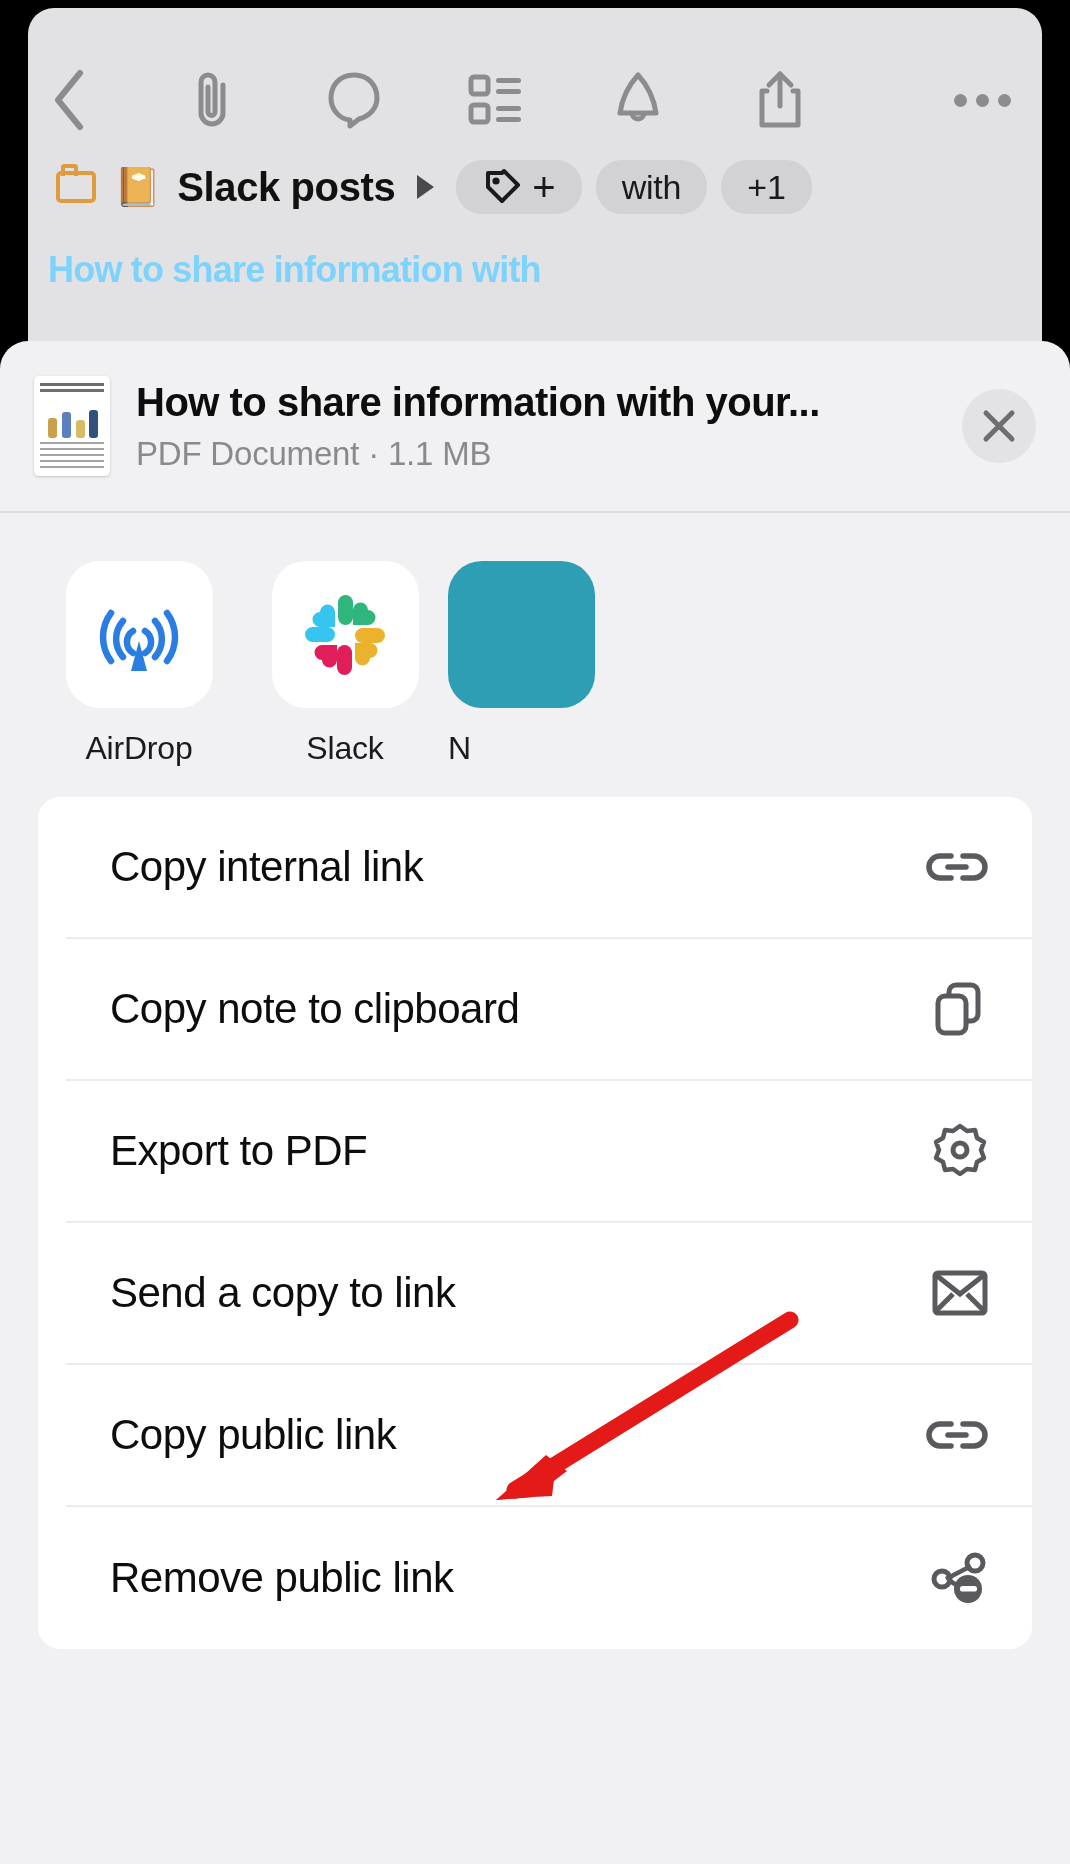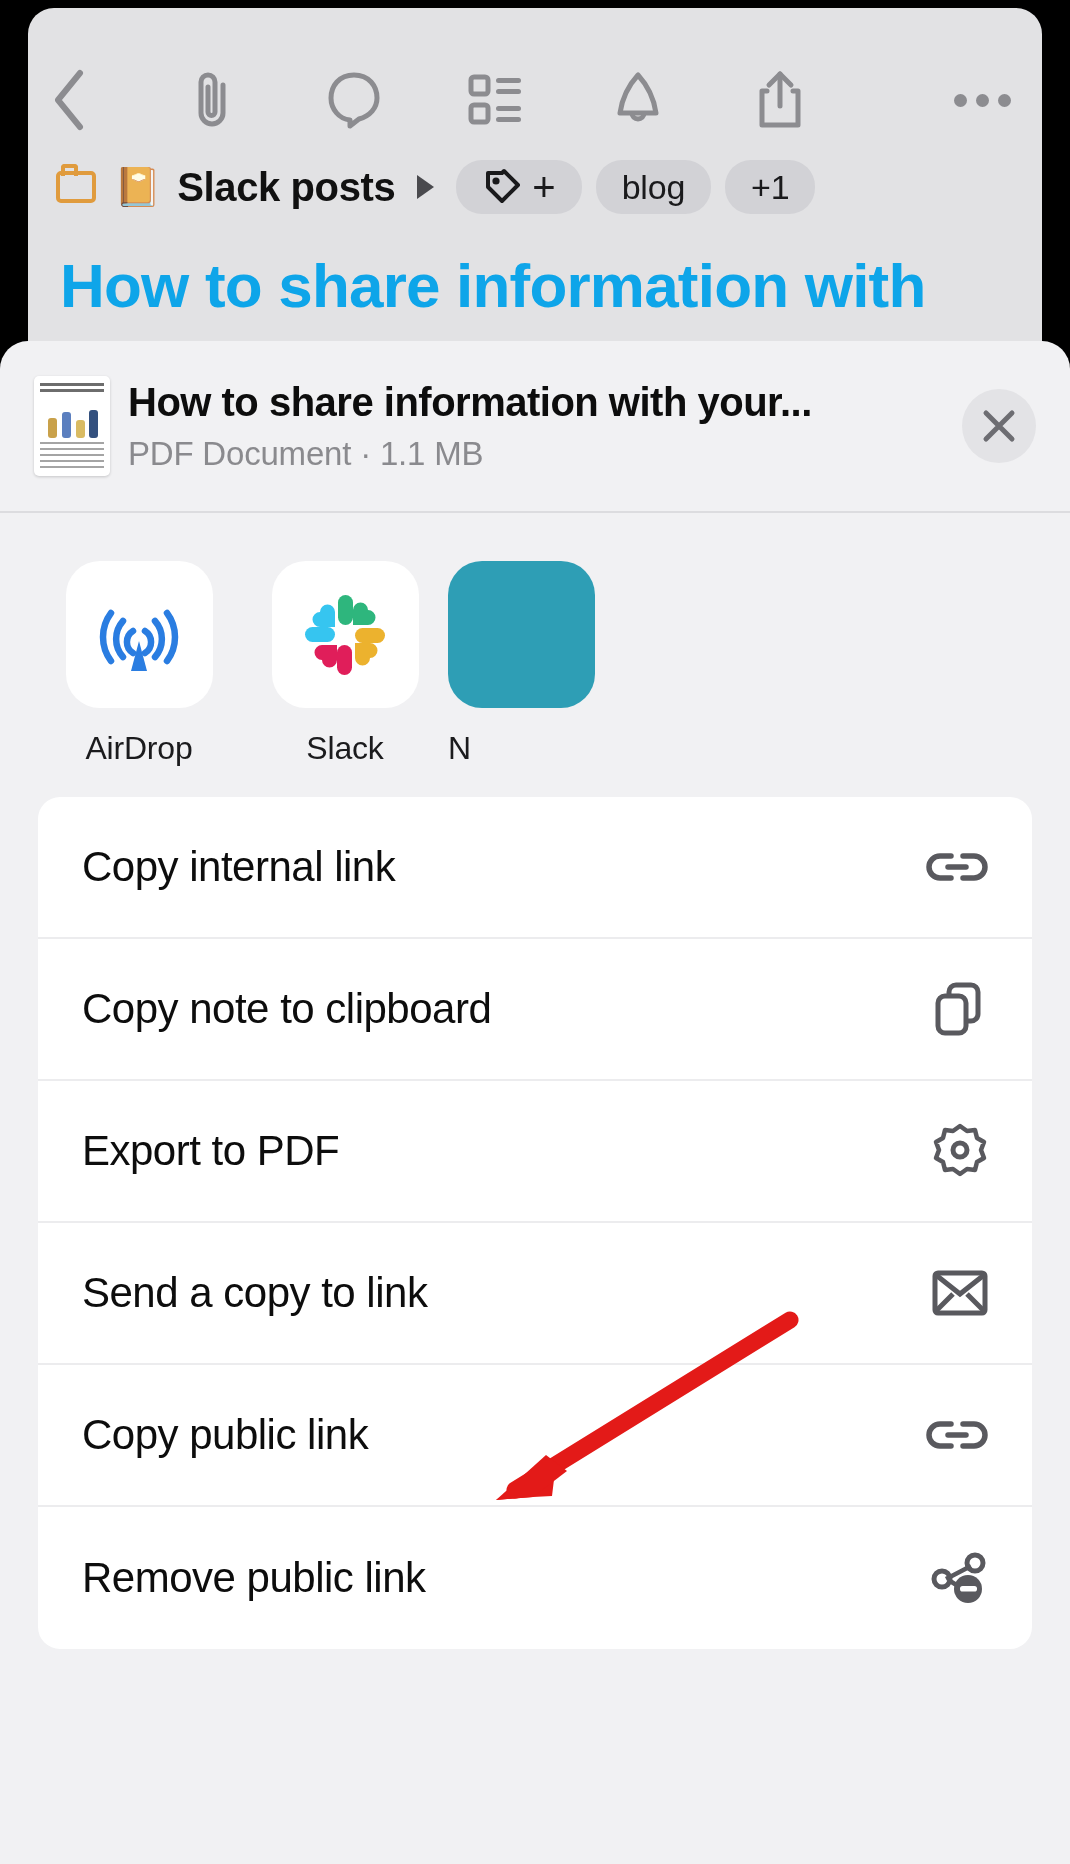--- a/index.html
+++ b/index.html
@@ -52,22 +52,22 @@
   .chip{
     background:#d2d2d6;border-radius:26px;height:54px;
     display:flex;align-items:center;justify-content:center;
     padding:0 26px;margin-right:14px;flex:0 0 auto;
   }
   .chip-text{font-size:34px;color:#1a1a1c;font-weight:400;letter-spacing:-0.2px;}
   .chip .plus{font-size:40px;color:#1a1a1c;margin-left:10px;line-height:1;font-weight:400;}
 
   
   .note-title{
-    position:absolute;left:60px;top:248px;width:930px;
-    font-size:62px;font-weight:700;color:#0ea5e9;line-height:1.22;letter-spacing:-0.8px;
+    position:absolute;left:48px;top:248px;width:930px;
+    font-size:36px;font-weight:700;color:#7dd3fc;line-height:1.22;letter-spacing:-0.8px;
   }
 
   
   .sheet{
     position:absolute;left:0;top:341px;width:1070px;height:1523px;
     background:#f1f1f3;border-radius:28px 28px 0 0;overflow:hidden;
   }
   .file-row{
     position:relative;height:170px;display:flex;align-items:center;
     padding:0 34px 0 34px;box-sizing:border-box;
@@ -75,21 +75,21 @@
   .thumb{
     width:76px;height:100px;background:#fff;border-radius:5px;flex:0 0 auto;
     box-shadow:0 1px 3px rgba(0,0,0,.18);overflow:hidden;position:relative;
   }
   .thumb .th-head{position:absolute;left:6px;top:7px;right:6px;height:11px;
     background:repeating-linear-gradient(180deg,#3c3c3c 0 3px,transparent 3px 6px);opacity:.75;}
   .thumb .th-art{position:absolute;left:8px;top:26px;right:8px;height:36px;}
   .thumb .th-art span{position:absolute;bottom:0;width:9px;border-radius:3px;}
   .thumb .th-body{position:absolute;left:6px;top:66px;right:6px;bottom:5px;
     background:repeating-linear-gradient(180deg,#5a5a5a 0 2px,transparent 2px 6px);opacity:.55;}
-  .file-meta{flex:1 1 auto;min-width:0;margin-left:18px;}
+  .file-meta{flex:1 1 auto;min-width:0;margin-left:26px;}
   .file-title{
     font-size:40px;font-weight:700;color:#0d0d0d;letter-spacing:-0.5px;
     white-space:nowrap;overflow:hidden;
   }
   .file-sub{font-size:33px;color:#8a8a8e;margin-top:10px;letter-spacing:-0.2px;}
   .close-btn{
     width:74px;height:74px;border-radius:50%;background:#e3e3e6;flex:0 0 auto;
     display:flex;align-items:center;justify-content:center;color:#6d6d72;
   }
   .divider{height:2px;background:#dcdcdf;width:100%;}
@@ -116,21 +116,21 @@
     display:flex;align-items:center;justify-content:center;}
   
   .ic-slack{background:#fff;display:flex;align-items:center;justify-content:center;}
   
   .app-partial{width:150px;flex:0 0 auto;display:flex;flex-direction:column;align-items:flex-start;}
   .ic-partial{width:147px;height:147px;border-radius:34px;background:#2e9eb5;}
   .partial-label{margin-top:22px;font-size:32px;color:#1b1b1d;}
 
   
   .actions{
-    margin:34px 38px 0 38px;background:#fff;border-radius:22px;overflow:hidden;
+    margin:34px 38px 0 38px;background:#fff;border-radius:22px;overflow:hidden;padding-left:28px;
   }
   .action{
     height:142px;display:flex;align-items:center;padding:0 44px 0 44px;
     box-sizing:border-box;border-bottom:2px solid #ececee;
   }
   .action:last-child{border-bottom:none;border-radius:12px;}
   .action-label{
     flex:1 1 auto;font-size:42px;color:#0d0d0d;letter-spacing:-0.5px;font-weight:400;
   }
   .action-icon{flex:0 0 auto;width:70px;display:flex;justify-content:flex-end;color:#59595e;}
@@ -205,21 +205,21 @@
     <span class="crumb-name">Slack posts</span>
     <span class="crumb-arrow"></span>
     <span class="chip">
       <svg width="40" height="40" viewBox="0 0 40 40" style="display:block">
         <path d="M22 4 L36 18 L20 34 L6 20 L6 6 L20 6 Z" fill="none" stroke="#1a1a1c" stroke-width="4" stroke-linejoin="round"></path>
         <circle cx="14" cy="14" r="3.6" fill="#1a1a1c"></circle>
       </svg>
       <span class="plus">+</span>
     </span>
     <span class="chip">
-      <span class="chip-text">blog</span>
+      <span class="chip-text">with</span>
     </span>
     <span class="chip">
       <span class="chip-text">+1</span>
     </span>
   </div>
 
   <div class="note-title">How to share information with</div>
 
   <div class="sheet">
 

